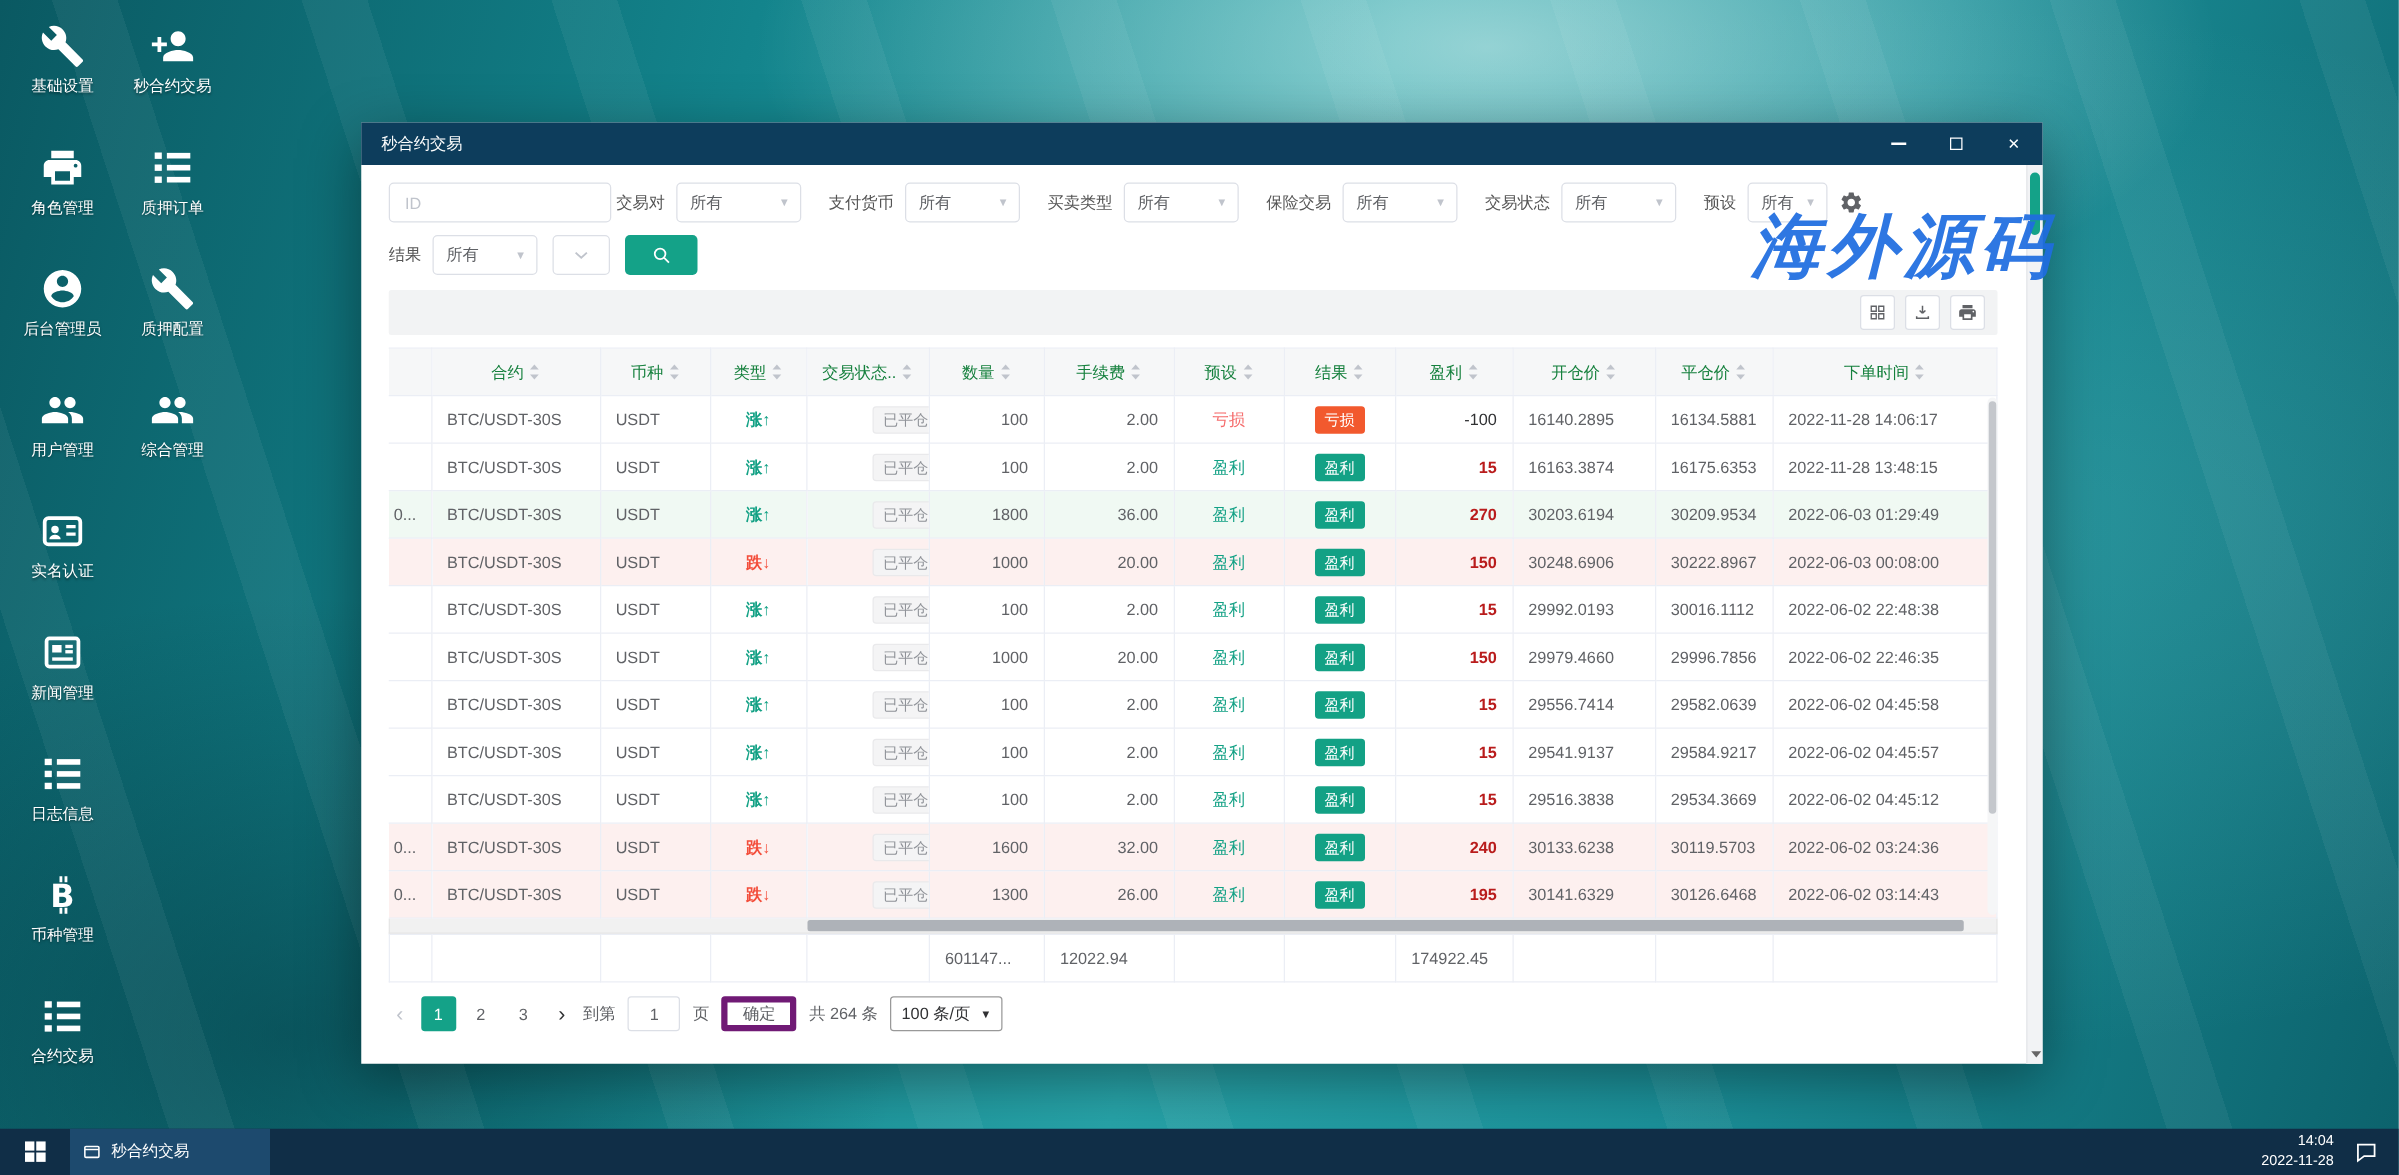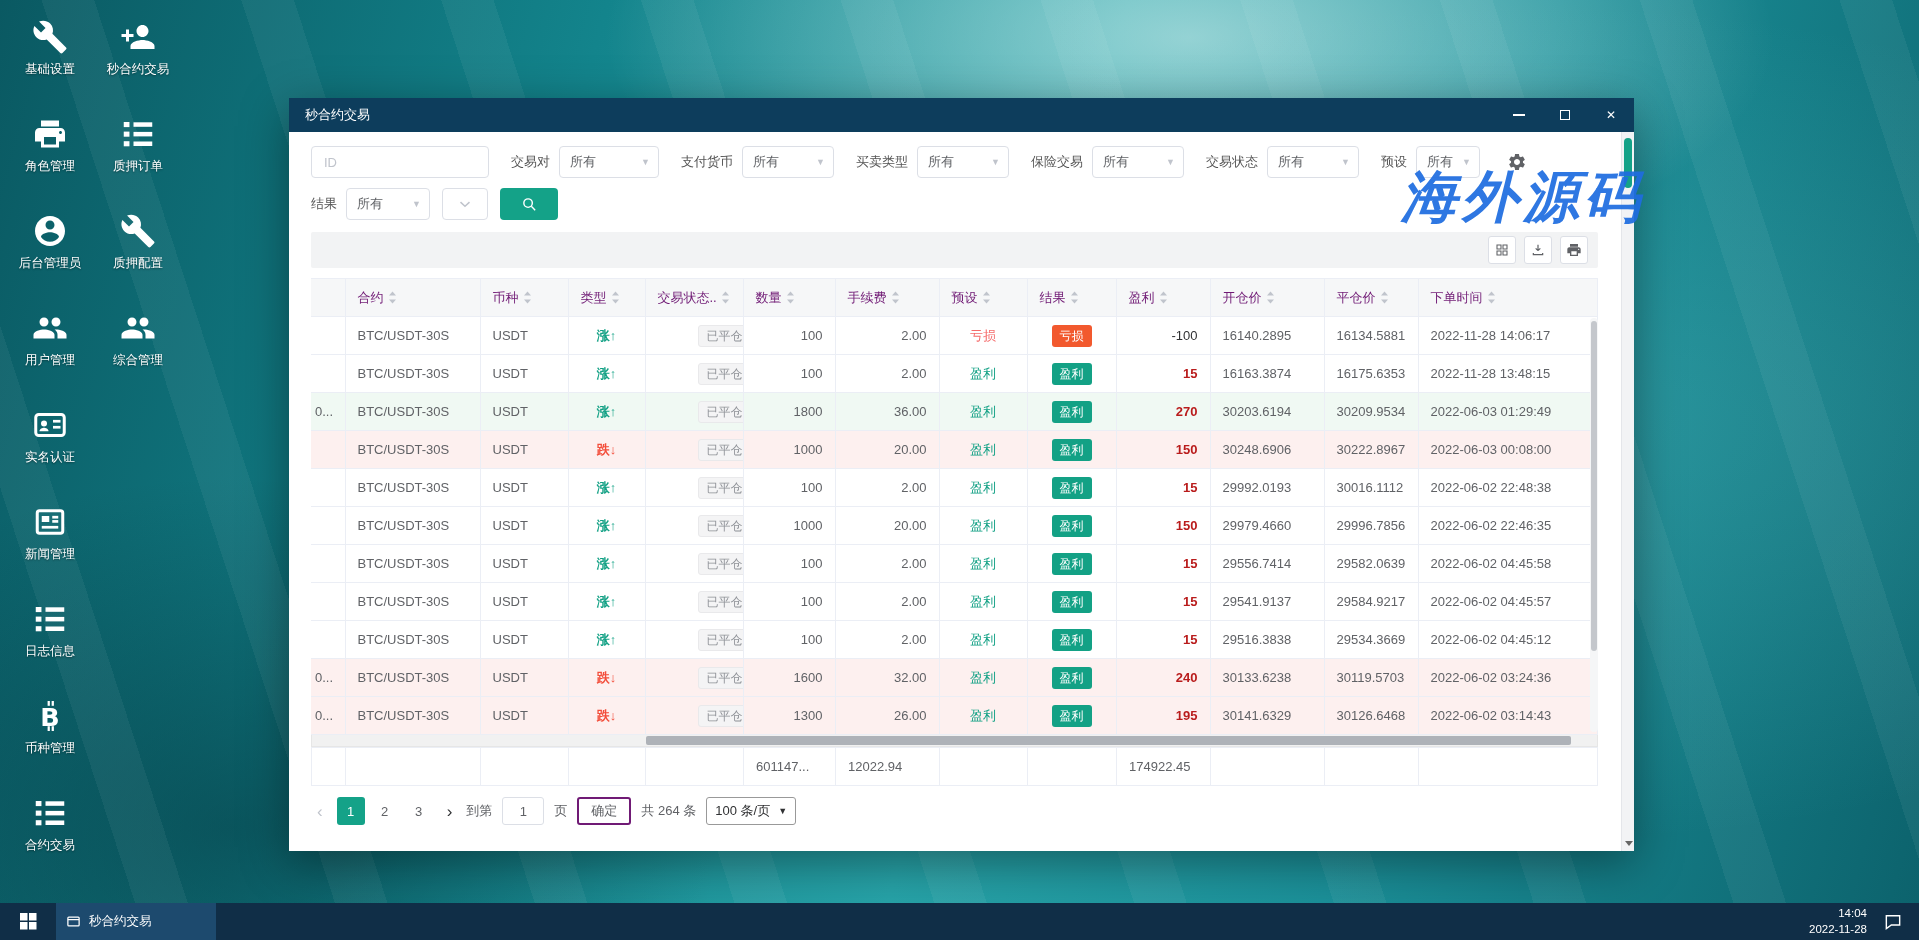--- a/index.html
+++ b/index.html
@@ -35,21 +35,21 @@
     padding-left:16px; flex:0 0 auto; }
   .title { color:#fff; font-size:13px; }
   .controls { margin-left:auto; display:flex; height:100%; }
   .ctrl { width:46px; height:100%; display:flex; align-items:center; justify-content:center;
     color:#fff; font-size:12px; }
   .ctrl .bar { width:12px; height:2px; background:#fff; display:block; }
   .ctrl .box { width:10px; height:10px; border:1.5px solid #fff; display:block; }
   .win-body { flex:1; padding:14px 36px 0 22px; position:relative; overflow:hidden; }
 
   
-  .frow { display:flex; align-items:center; gap:22px; margin-bottom:10px; }
+  .frow { display:flex; align-items:center; gap:4px; margin-bottom:10px; }
   .frow2 { margin-bottom:12px; gap:12px; }
   .f-field { display:flex; align-items:center; gap:9px; }
   .f-label { font-size:13px; color:#555; white-space:nowrap; }
   .select { height:32px; border:1px solid #dcdfe6; border-radius:4px; background:#fff;
     display:flex; align-items:center; justify-content:space-between; padding:0 8px 0 10px;
     font-size:13px; color:#606266; }
   .select .chev { color:#c0c4cc; font-size:9px; margin-left:6px; }
   #id-input { width:178px; height:32px; border:1px solid #dcdfe6; border-radius:4px;
     padding:0 12px; font-size:13px; color:#606266; outline:none; }
   #id-input::placeholder { color:#c0c4cc; }
@@ -63,21 +63,21 @@
   .toolbar-strip { height:36px; background:#f2f3f4; border-radius:2px; display:flex;
     align-items:center; justify-content:flex-end; gap:8px; padding:0 10px; }
   .tool-btn { width:28px; height:28px; background:#fff; border:1px solid #dcdfe6;
     border-radius:3px; display:flex; align-items:center; justify-content:center; }
 
   
   .table-area { margin-top:10px; position:relative; }
   table.tbl { border-collapse:collapse; table-layout:fixed; width:100%; font-size:13px; }
   .tbl th, .tbl td { border-right:1px solid #ebeef5; border-bottom:1px solid #ebeef5;
     height:38px; padding:0 12px; overflow:hidden; white-space:nowrap; text-overflow:ellipsis; }
-  .tbl thead th { background:#f6f7f8; color:#701a75; font-weight:400; text-align:left;
+  .tbl thead th { background:#f6f7f8; color:#15803d; font-weight:400; text-align:center;
     border-top:1px solid #ebeef5; }
   .tbl td { color:#606266; }
   td.lead, th.lead { padding:0 4px; }
   .al { text-align:left; } .ac { text-align:center; } .ar { text-align:right; }
   tr.bg-green { background:#f0f9f3; }
   tr.bg-pink { background:#fdf0ef; }
   .type-up { color:#13a185; font-weight:700; }
   .type-down { color:#f34d3a; font-weight:700; }
   .tag-info { display:inline-block; background:#f4f4f5; border:1px solid #e9e9eb;
     color:#909399; font-size:12px; line-height:20px; padding:0 8px; border-radius:3px;margin-left:40px; }
@@ -104,21 +104,21 @@
   
   .pager { display:flex; align-items:center; gap:10px; padding:11px 2px;
     font-size:13px; color:#606266; }
   .pg-arrow { font-size:17px; line-height:1; padding:0 4px; }
   .pg-prev { color:#c0c4cc; } .pg-next { color:#303133; }
   .pg-num { min-width:28px; height:28px; display:flex; align-items:center; justify-content:center;
     border-radius:3px; font-size:13px; color:#606266; }
   .pg-num.active { background:#14a288; color:#fff; }
   .jump-input { width:42px; height:28px; border:1px solid #dcdfe6; border-radius:3px;
     text-align:center; font-size:13px; color:#606266; outline:none; }
-  .confirm-btn { height:28px; padding:0 12px; border:2px solid #701a75; border-radius:3px;
+  .confirm-btn { height:28px; padding:0 12px; border:5px solid #701a75; border-radius:3px;
     background:#fff; font-size:13px; color:#606266; }
   .size-select { height:28px; border:1px solid #999; border-radius:3px; background:#fff;
     display:flex; align-items:center; gap:8px; padding:0 8px; font-size:13px; color:#303133; }
   .size-select .chev { font-size:9px; color:#303133; }
 
   
   .win-vscroll { position:absolute; top:34px; right:0; bottom:0; width:13px;
     background:#f2f3f5; border-left:1px solid #e4e6ea; }
   .win-vthumb { position:absolute; top:6px; left:2px; width:8px; height:50px;
     background:#14a288; border-radius:4px; }

